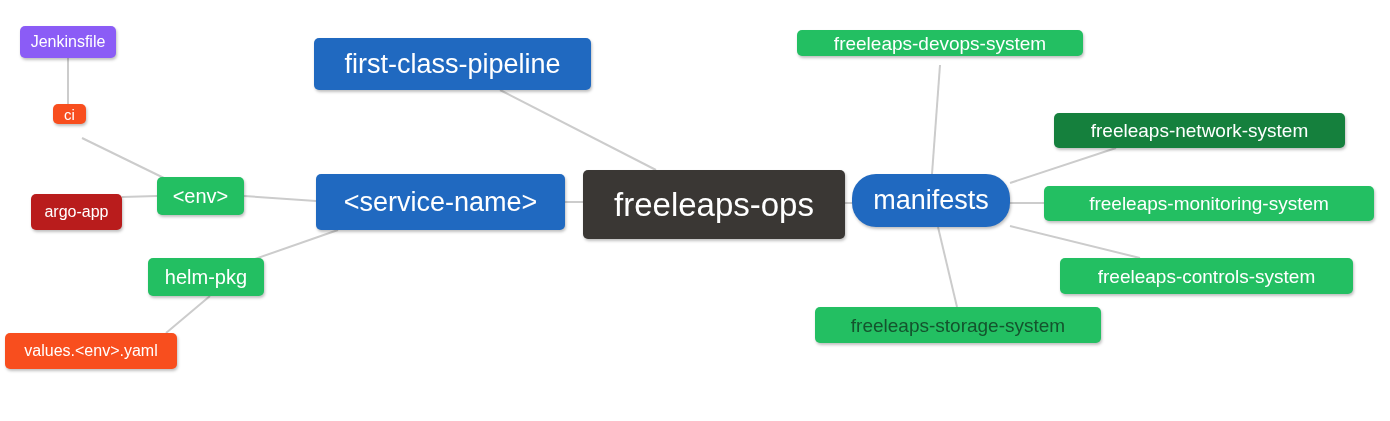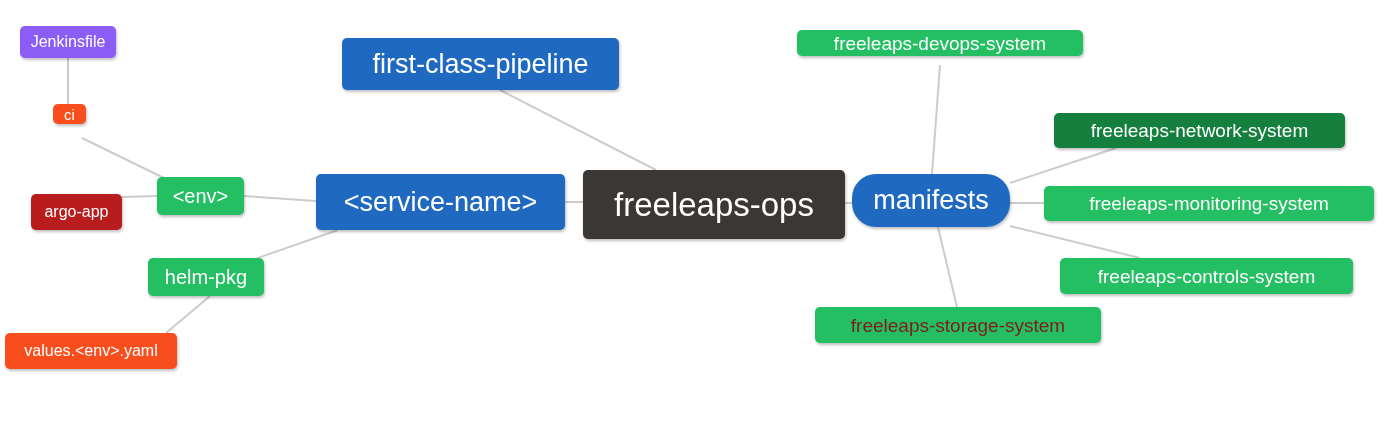--- a/index.html
+++ b/index.html
@@ -52,28 +52,28 @@
       <line x1="68" y1="104" x2="68" y2="58" stroke="#cccccc" stroke-width="2"></line>
       <line x1="210" y1="296" x2="166" y2="333" stroke="#cccccc" stroke-width="2"></line>
       <line x1="932" y1="174" x2="940" y2="65" stroke="#cccccc" stroke-width="2"></line>
       <line x1="1010" y1="183" x2="1116" y2="148" stroke="#cccccc" stroke-width="2"></line>
       <line x1="1010" y1="203" x2="1048" y2="203" stroke="#cccccc" stroke-width="2"></line>
       <line x1="1010" y1="226" x2="1140" y2="258" stroke="#cccccc" stroke-width="2"></line>
       <line x1="938" y1="227" x2="957" y2="307" stroke="#cccccc" stroke-width="2"></line>
     </svg>
   <div id="node-layer">
       <div class="node" style="left: 583px; top: 170px; width: 262px; height: 69px; font-size: 33px; background: rgb(58, 55, 52); color: rgb(255, 255, 255);">freeleaps-ops</div>
-      <div class="node" style="left: 314px; top: 38px; width: 277px; height: 52px; font-size: 27px; background: rgb(32, 105, 192); color: rgb(255, 255, 255); margin-left: 28px;">first-class-pipeline</div>
+      <div class="node" style="left: 314px; top: 38px; width: 277px; height: 52px; font-size: 27px; background: rgb(32, 105, 192); color: rgb(255, 255, 255);">first-class-pipeline</div>
       <div class="node" style="left: 316px; top: 174px; width: 249px; height: 56px; font-size: 27px; background: rgb(32, 105, 192); color: rgb(255, 255, 255);">&lt;service-name&gt;</div>
       <div class="node" style="left: 852px; top: 174px; width: 158px; height: 53px; font-size: 27px; background: rgb(32, 105, 192); color: rgb(255, 255, 255); border-radius: 24px;">manifests</div>
       <div class="node" style="left: 157px; top: 177px; width: 87px; height: 38px; font-size: 20px; background: rgb(35, 191, 98); color: rgb(255, 255, 255);">&lt;env&gt;</div>
       <div class="node" style="left: 148px; top: 258px; width: 116px; height: 38px; font-size: 20px; background: rgb(35, 191, 98); color: rgb(255, 255, 255);">helm-pkg</div>
       <div class="node" style="left: 53px; top: 104px; width: 33px; height: 20px; font-size: 15px; background: rgb(248, 78, 30); color: rgb(255, 255, 255);">ci</div>
       <div class="node" style="left: 31px; top: 179px; width: 91px; height: 36px; font-size: 16px; background: #b91c1c; color: rgb(255, 255, 255); margin-top: 15px;">argo-app</div>
       <div class="node" style="left: 20px; top: 26px; width: 96px; height: 32px; font-size: 16px; background: #8b5cf6; color: rgb(255, 255, 255);">Jenkinsfile</div>
       <div class="node" style="left: 5px; top: 333px; width: 172px; height: 36px; font-size: 16px; background: rgb(248, 78, 30); color: rgb(255, 255, 255);">values.&lt;env&gt;.yaml</div>
       <div class="node" style="left: 797px; top: 30px; width: 286px; height: 26px; font-size: 19px; background: rgb(35, 191, 98); color: rgb(255, 255, 255);">freeleaps-devops-system</div>
       <div class="node" style="left: 1054px; top: 113px; width: 291px; height: 35px; font-size: 19px; background: #15803d; color: rgb(255, 255, 255);">freeleaps-network-system</div>
       <div class="node" style="left: 1044px; top: 186px; width: 330px; height: 35px; font-size: 19px; background: rgb(35, 191, 98); color: rgb(255, 255, 255);">freeleaps-monitoring-system</div>
       <div class="node" style="left: 1060px; top: 258px; width: 293px; height: 36px; font-size: 19px; background: rgb(35, 191, 98); color: rgb(255, 255, 255);">freeleaps-controls-system</div>
-      <div class="node" style="left: 815px; top: 307px; width: 286px; height: 36px; font-size: 19px; background: rgb(35, 191, 98); color: #7f1d1d;">freeleaps-storage-system</div>
+      <div class="node" style="left: 815px; top: 307px; width: 286px; height: 36px; font-size: 19px; background: rgb(35, 191, 98); color: #14532d;">freeleaps-storage-system</div>
     </div>
 </div>
 
 </body></html>

